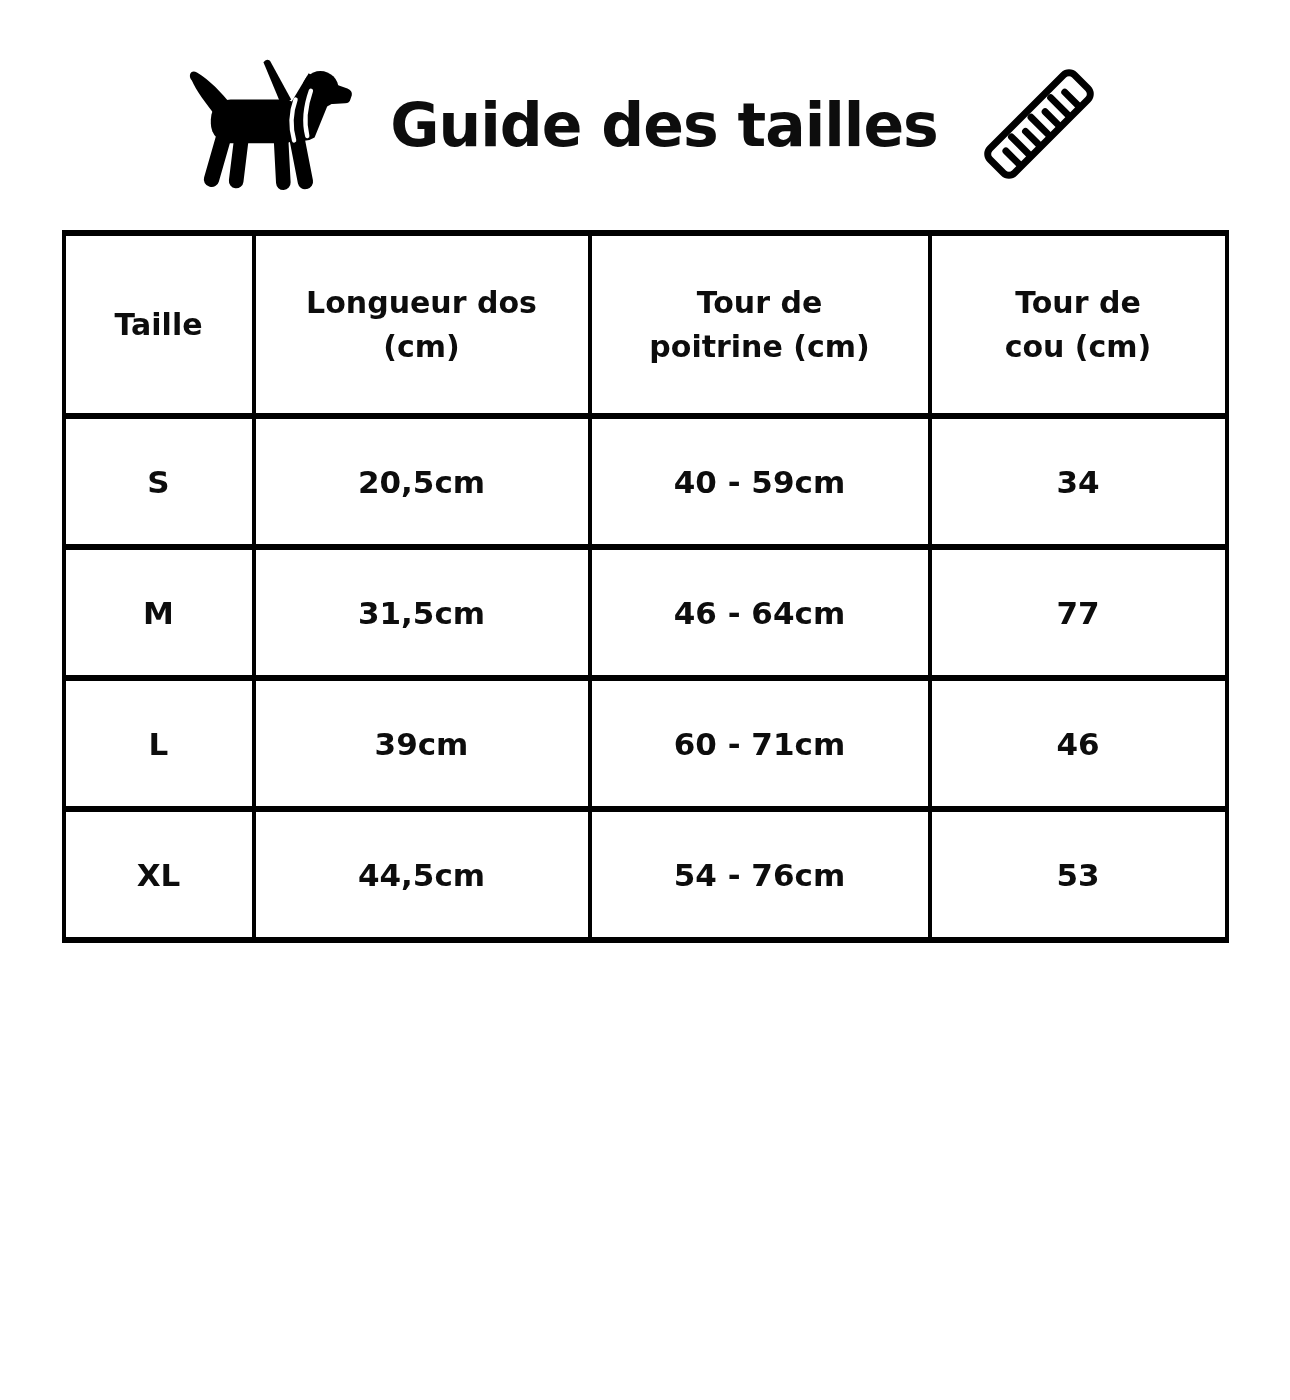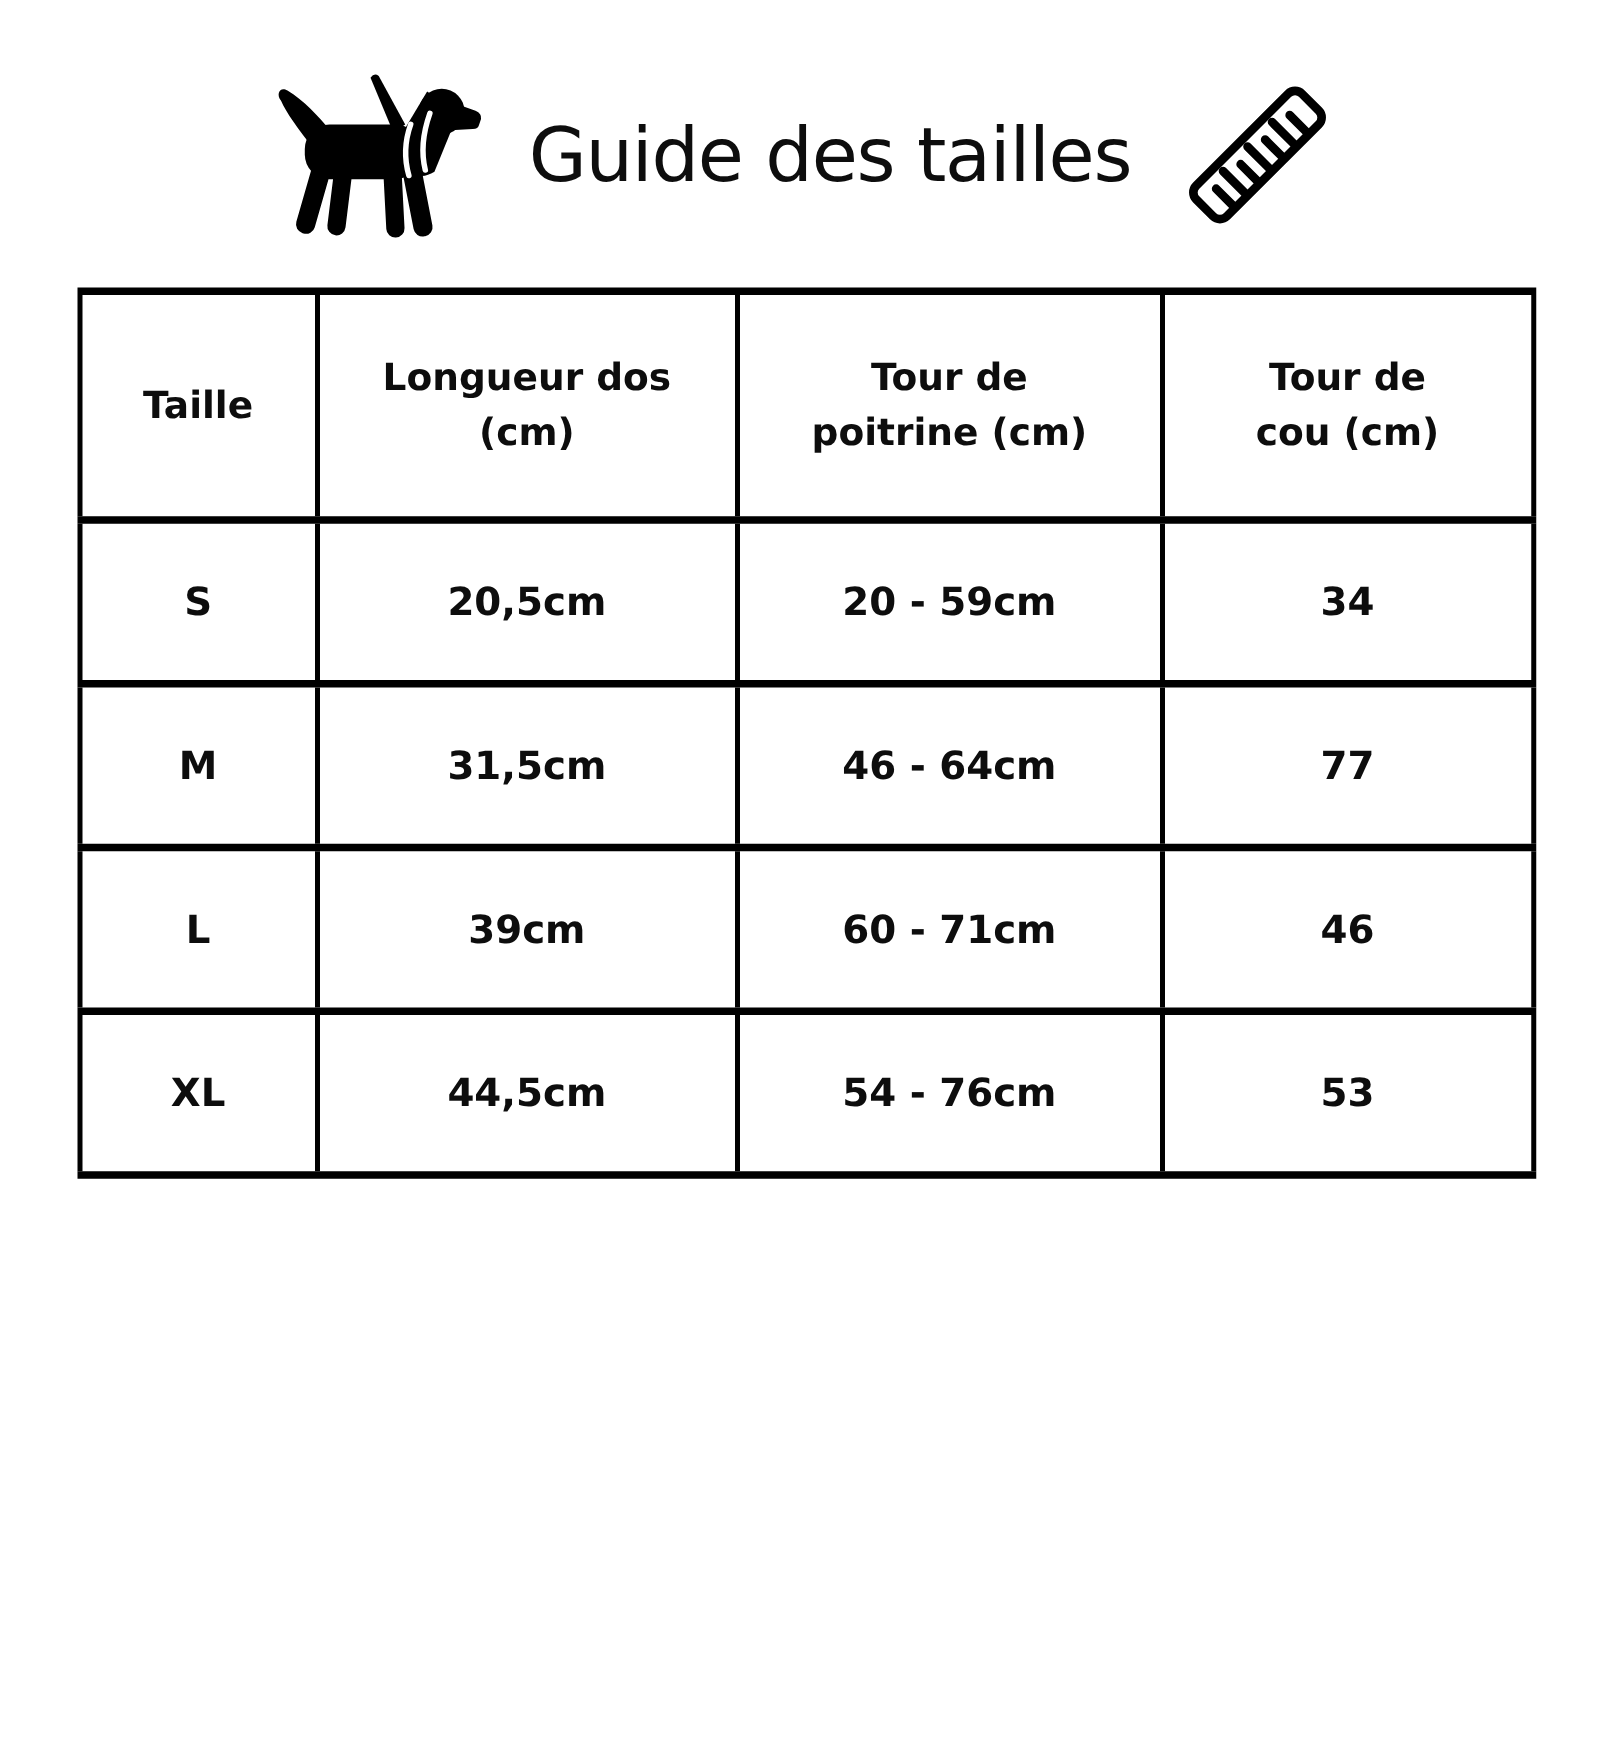--- a/index.html
+++ b/index.html
@@ -31,21 +31,21 @@
     flex: 0 0 auto;
   }
   .ruler-icon-wrap {
     width: 130px;
     height: 134px;
     flex: 0 0 auto;
     margin-top: -4px;
   }
   .title {
     font-size: 60px;
-    font-weight: 400;
+    font-weight: 700;
     letter-spacing: -1px;
     margin: 0 36px;
     white-space: nowrap;
     color: #0d0d0d;
     line-height: 1;
     padding-bottom: 6px;
   }
   table.size-table {
     border-collapse: collapse;
     table-layout: fixed;
@@ -155,21 +155,21 @@
         <th>Tour de
 poitrine (cm)</th>
         <th>Tour de
 cou (cm)</th>
       </tr>
     </thead>
     <tbody>
       <tr>
         <td>S</td>
         <td>20,5cm</td>
-        <td>20 - 59cm</td>
+        <td>40 - 59cm</td>
         <td>34</td>
       </tr>
       <tr>
         <td>M</td>
         <td>31,5cm</td>
         <td>46 - 64cm</td>
         <td>77</td>
       </tr>
       <tr>
         <td>L</td>

